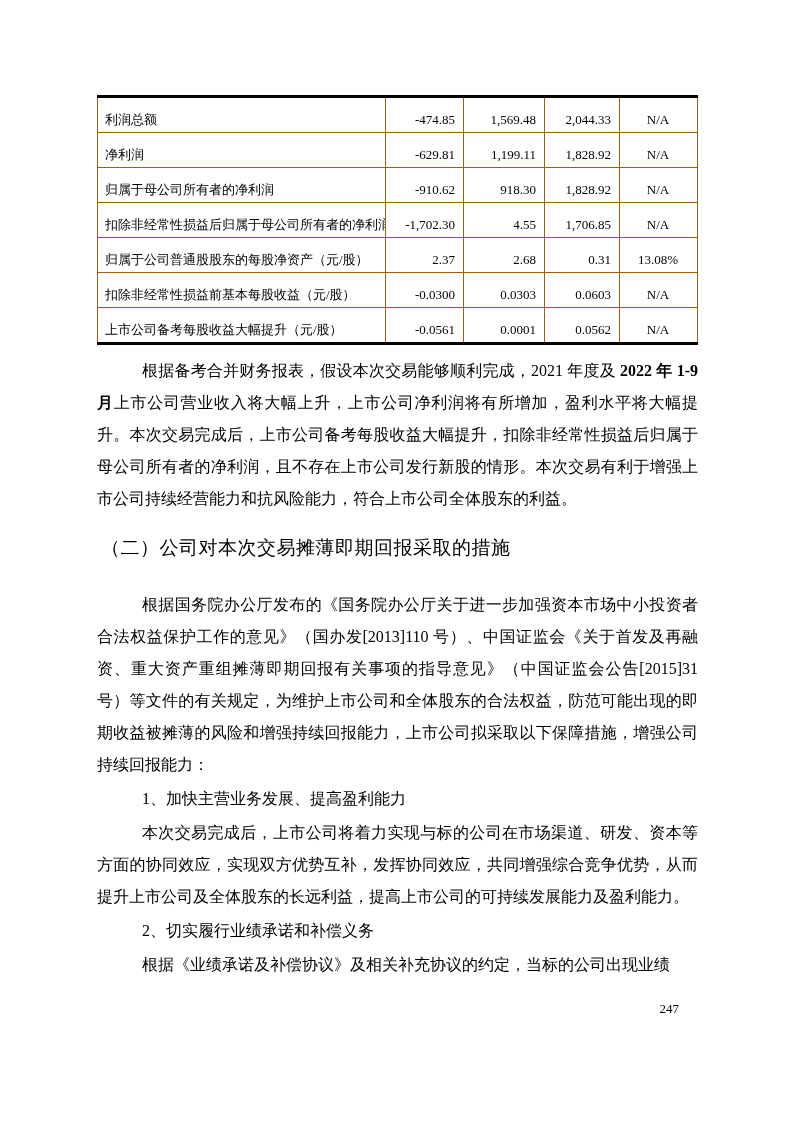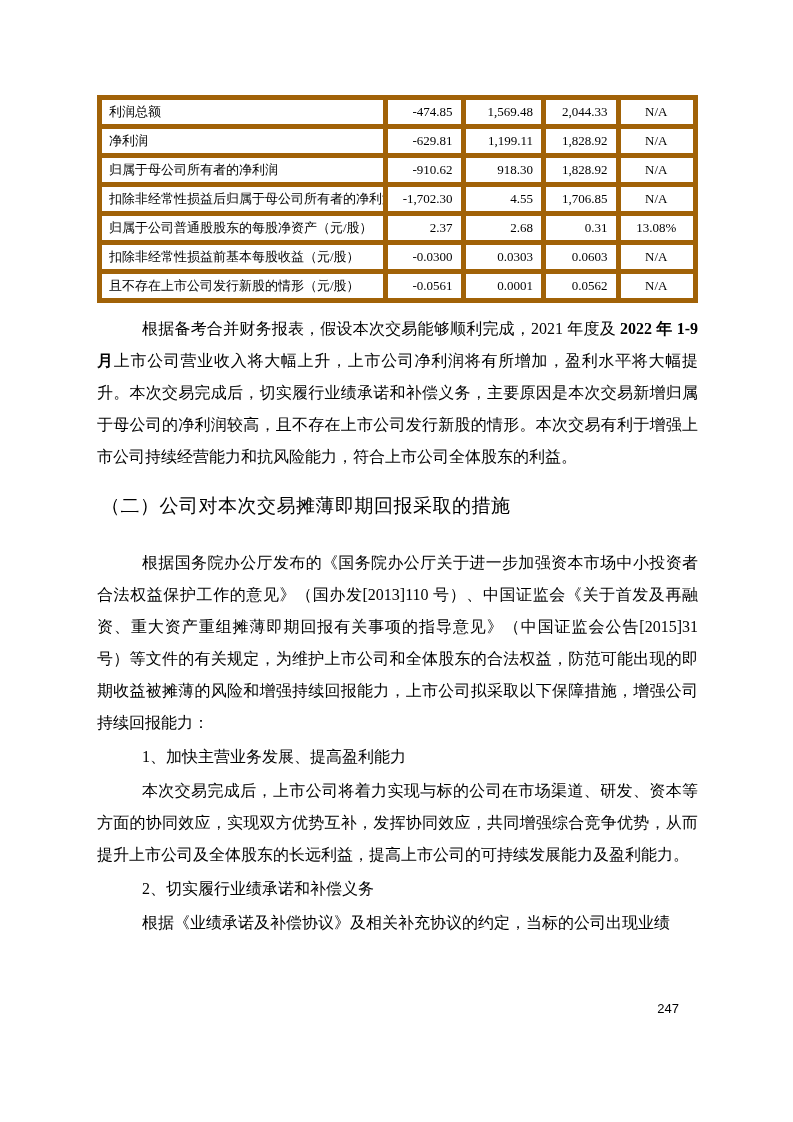--- a/index.html
+++ b/index.html
@@ -20,23 +20,23 @@
   }
   table.fin {
     width: 100%;
     border-collapse: collapse;
     table-layout: fixed;
     font-size: 13px;
     border-top: 3px solid #000;
     border-bottom: 3px solid #000;
   }
   table.fin td {
-    border: 5px solid #a16207;
+    border: 1px solid #a16207;
     height: 22px;
-    padding: 1px 8px 1px 7px;
+    padding: 11px 8px 1px 7px;
     vertical-align: middle;
     overflow: hidden;
     white-space: nowrap;
   }
   td.lbl { text-align: left; }
   td.num { text-align: right; margin-top: 24px; }
   td.na  { text-align: center; }
   .para {
     font-size: 16px;
     line-height: 32px;
@@ -58,21 +58,21 @@
     font-size: 16px;
     line-height: 32px;
     text-indent: 45px;
     margin: 2px 0 2px 0;
   }
   .pagenum {
     position: absolute;
     right: 114px;
     top: 1001px;
     font-size: 13px;
-    font-family: Liberation Sans, sans-serif;
+    font-family: Liberation Serif, serif;
     text-align: center;
   }
 </style>
 </head>
 <body>
 
 <div class="page">
   <div class="content">
 
     <table class="fin">
@@ -120,30 +120,30 @@
           <td class="na">13.08%</td>
         </tr>
         <tr>
           <td class="lbl">扣除非经常性损益前基本每股收益（元/股）</td>
           <td class="num">-0.0300</td>
           <td class="num">0.0303</td>
           <td class="num">0.0603</td>
           <td class="na">N/A</td>
         </tr>
         <tr>
-          <td class="lbl">且不存在上市公司发行新股的情形（元/股）</td>
+          <td class="lbl">上市公司备考每股收益大幅提升（元/股）</td>
           <td class="num">-0.0561</td>
           <td class="num">0.0001</td>
           <td class="num">0.0562</td>
           <td class="na">N/A</td>
         </tr>
       </tbody>
     </table>
 
-    <p class="para indent p1"><span>根据备考合并财务报表，假设本次交易能够顺利完成，2021 年度及 </span><b>2022 年 1-9 月</b><span>上市公司营业收入将大幅上升，上市公司净利润将有所增加，盈利水平将大幅提升。本次交易完成后，切实履行业绩承诺和补偿义务，主要原因是本次交易新增归属于母公司的净利润较高，且不存在上市公司发行新股的情形。本次交易有利于增强上市公司持续经营能力和抗风险能力，符合上市公司全体股东的利益。</span></p>
+    <p class="para indent p1"><span>根据备考合并财务报表，假设本次交易能够顺利完成，2021 年度及 </span><b>2022 年 1-9 月</b><span>上市公司营业收入将大幅上升，上市公司净利润将有所增加，盈利水平将大幅提升。本次交易完成后，上市公司备考每股收益大幅提升，扣除非经常性损益后归属于母公司所有者的净利润，且不存在上市公司发行新股的情形。本次交易有利于增强上市公司持续经营能力和抗风险能力，符合上市公司全体股东的利益。</span></p>
 
     <h2 class="section">（二）公司对本次交易摊薄即期回报采取的措施</h2>
 
     <p class="para indent p2">根据国务院办公厅发布的《国务院办公厅关于进一步加强资本市场中小投资者合法权益保护工作的意见》（国办发[2013]110 号）、中国证监会《关于首发及再融资、重大资产重组摊薄即期回报有关事项的指导意见》（中国证监会公告[2015]31 号）等文件的有关规定，为维护上市公司和全体股东的合法权益，防范可能出现的即期收益被摊薄的风险和增强持续回报能力，上市公司拟采取以下保障措施，增强公司持续回报能力：</p>
 
     <p class="item">1、加快主营业务发展、提高盈利能力</p>
 
     <p class="para indent">本次交易完成后，上市公司将着力实现与标的公司在市场渠道、研发、资本等方面的协同效应，实现双方优势互补，发挥协同效应，共同增强综合竞争优势，从而提升上市公司及全体股东的长远利益，提高上市公司的可持续发展能力及盈利能力。</p>
 
     <p class="item">2、切实履行业绩承诺和补偿义务</p>

